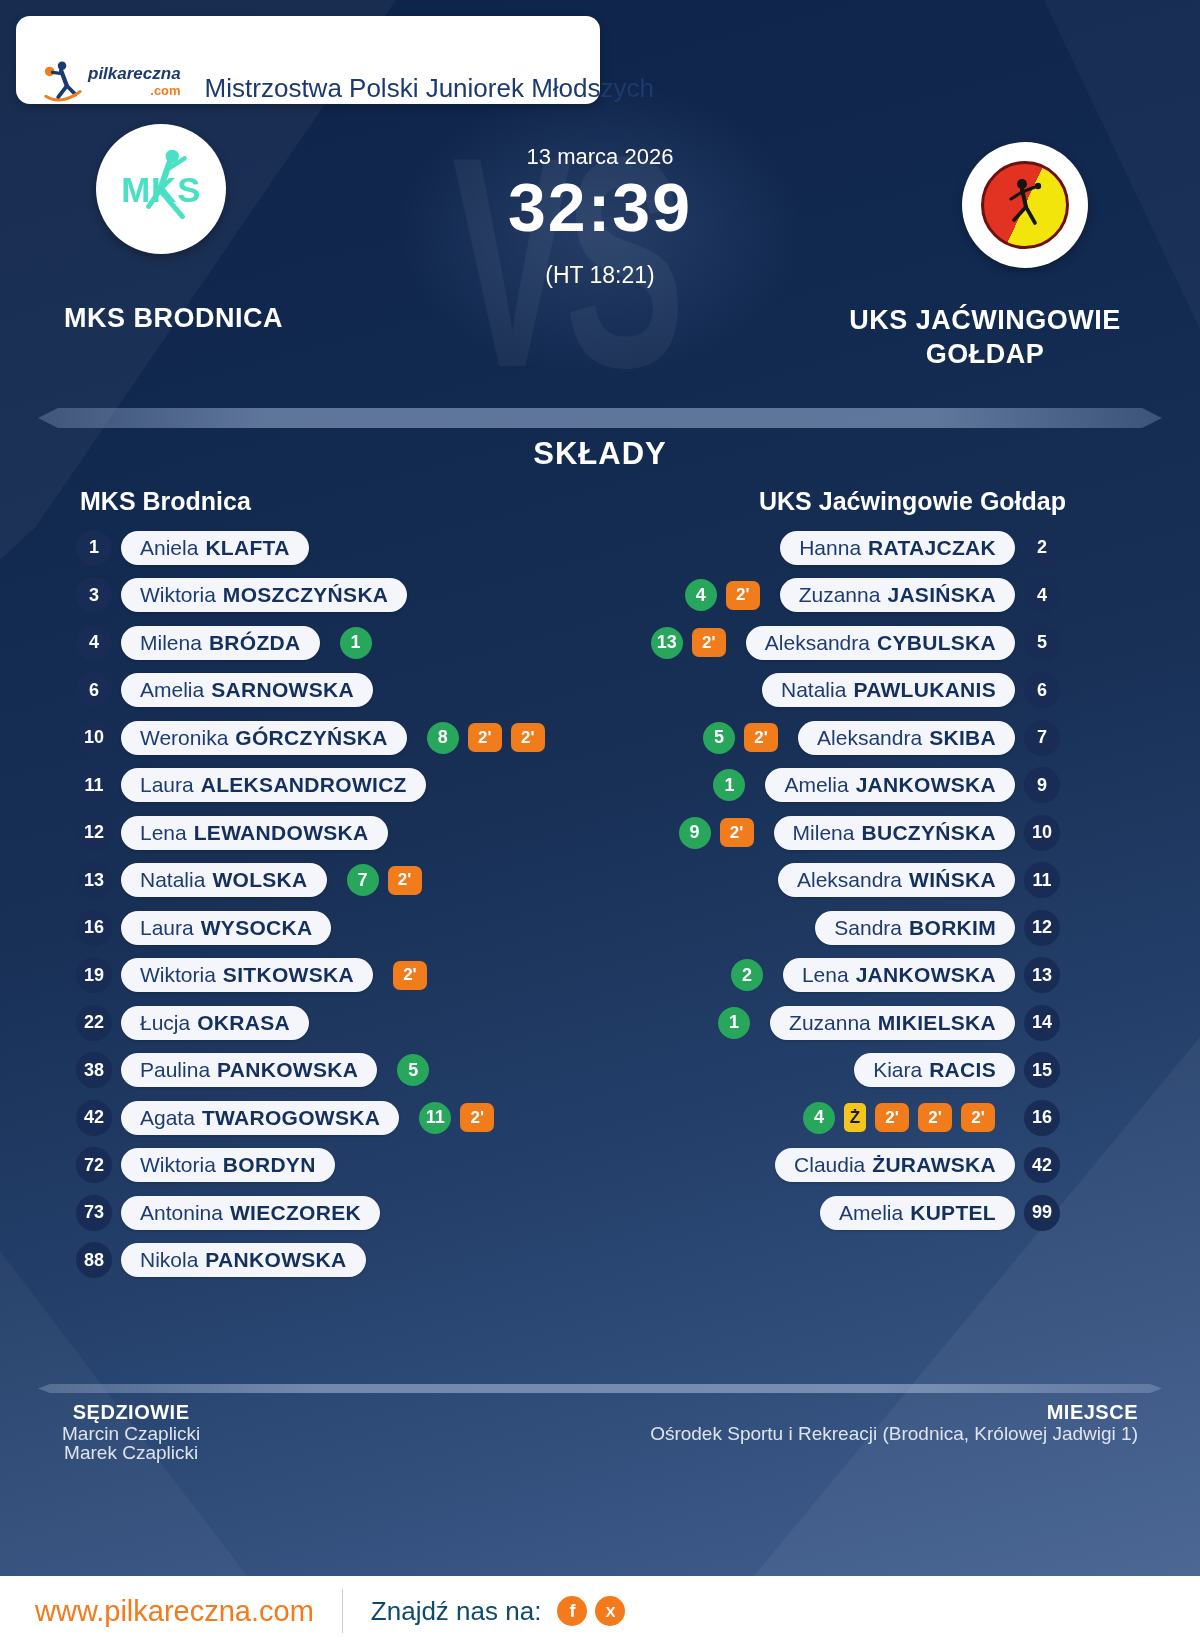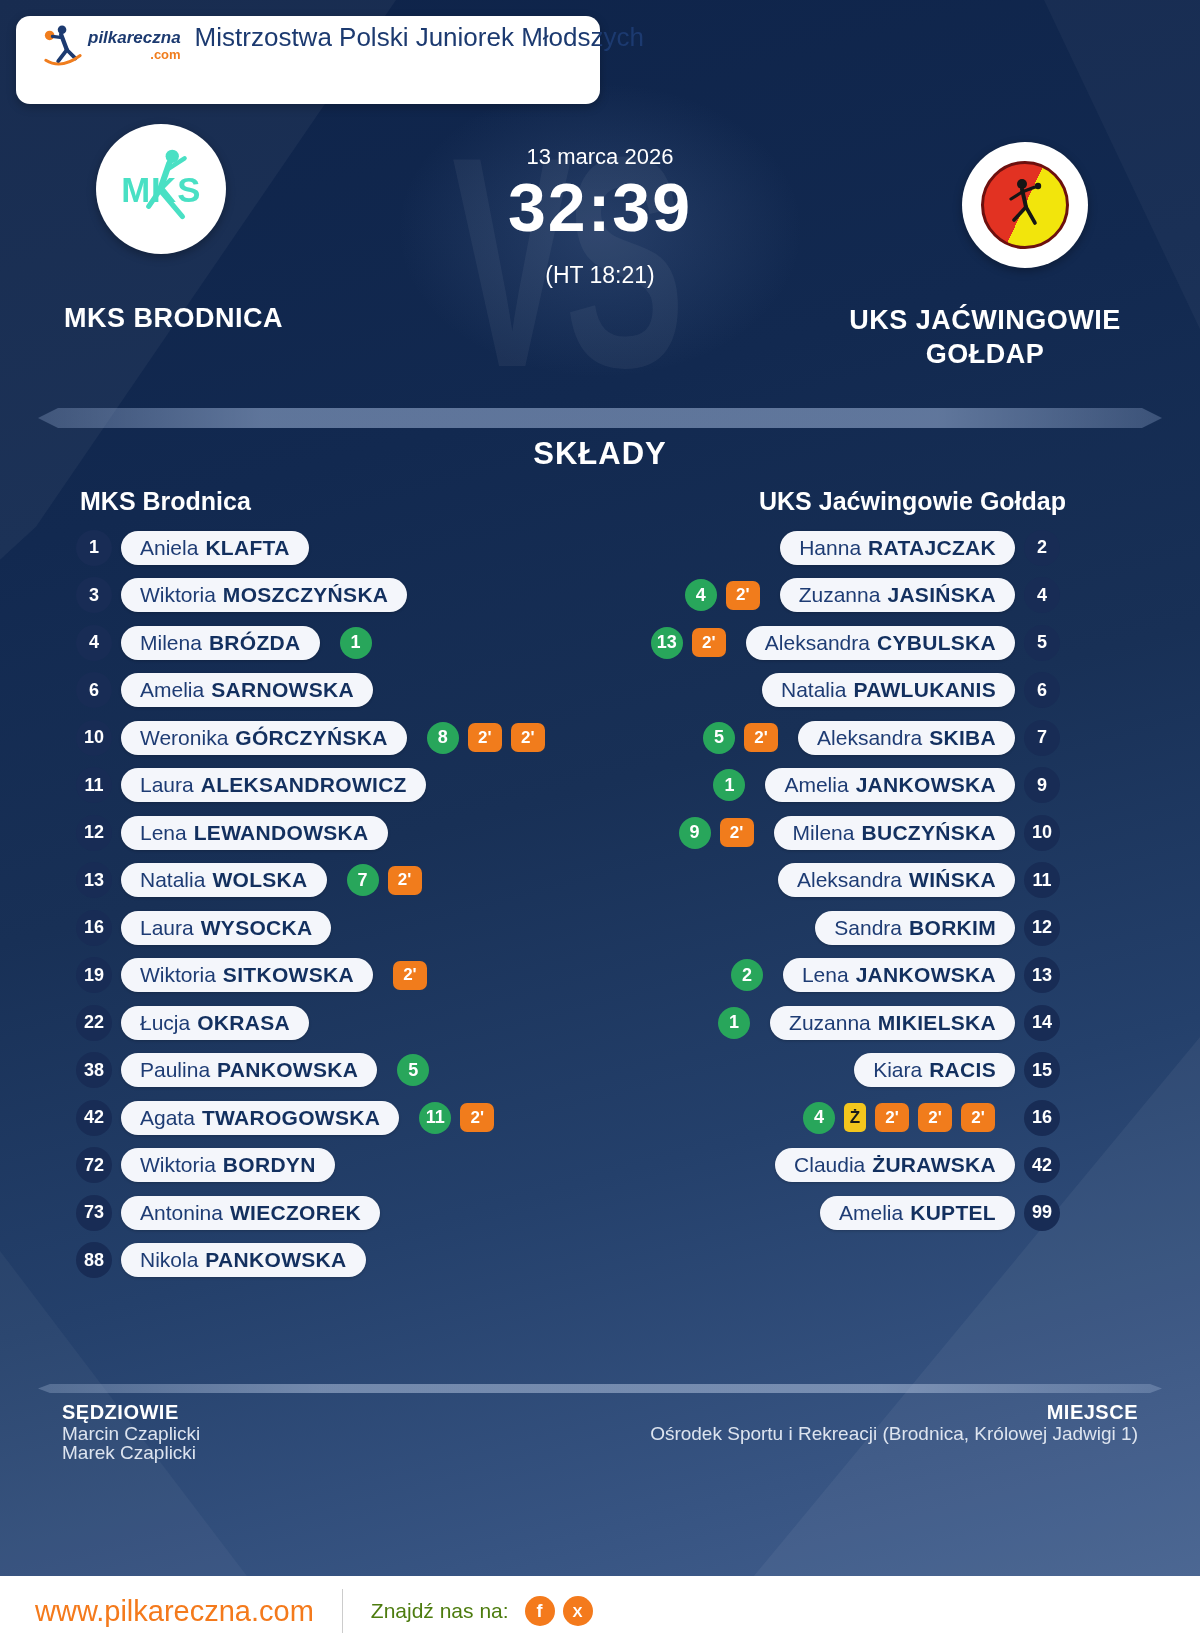--- a/index.html
+++ b/index.html
@@ -19,21 +19,21 @@
     background:rgba(255,255,255,0.05);
     clip-path:polygon(100% 63%,100% 100%,58% 100%);}
   .deco .p4{position:absolute;left:0;top:0;width:100%;height:100%;
     background:rgba(255,255,255,0.04);
     clip-path:polygon(0 76%,25% 100%,0 100%);}
   .score-glow{position:absolute;left:380px;top:70px;width:440px;height:320px;
     background:radial-gradient(ellipse at center,rgba(115,145,195,0.22) 0%,rgba(115,145,195,0) 65%);}
 
   
   .header-card{position:absolute;left:16px;top:16px;width:584px;height:88px;background:#ffffff;
-    border-radius:14px;display:flex;align-items:flex-start;padding:6px 20px 0 26px;box-sizing:border-box;gap:14px;
+    border-radius:14px;display:flex;align-items:flex-end;padding:12px 20px 0 26px;box-sizing:border-box;gap:24px;
     box-shadow:0 3px 10px rgba(0,0,0,0.25);}
   .brand{display:flex;align-items:center;gap:4px;flex:none;}
   .brand-text{display:flex;flex-direction:column;align-items:flex-end;line-height:1;}
   .brand-name{font-size:17px;font-weight:bold;font-style:italic;color:#1c3a70;}
   .brand-tld{font-size:13px;font-weight:bold;color:#f07d1e;margin-top:2px;}
   .tournament-title{font-size:26px;color:#1c3a70;white-space:nowrap;}
 
   
   .vs{position:absolute;left:452px;top:112px;font-size:300px;font-weight:bold;line-height:1;
     color:rgba(255,255,255,0.05);letter-spacing:-12px;transform:scaleX(0.60);transform-origin:left top;}
@@ -89,31 +89,31 @@
 
   .badges{display:flex;gap:9px;align-items:center;flex:none;}
   .prow.left .badges{margin-left:20px;}
   .prow.right .badges{margin-right:20px;}
   .badge{display:flex;align-items:center;justify-content:center;font-weight:bold;color:#fff;flex:none;}
   .badge.goal{width:32px;height:32px;border-radius:50%;background:#28a65b;font-size:18px;}
   .badge.twomin{width:34px;height:29px;border-radius:7px;background:#f17c1c;font-size:17px;}
   .badge.yellow{width:22px;height:29px;border-radius:5px;background:#f3c61d;color:#1a1a1a;font-size:17px;}
 
   
-  .refs{position:absolute;left:62px;top:1401px;color:#fff;}
+  .refs{position:absolute;left:62px;top:1401px;color:#fff;text-align:center;}
   .venue{position:absolute;right:62px;top:1401px;color:#fff;text-align:right;}
   .f-label{font-size:20px;font-weight:bold;letter-spacing:0.5px;}
   .f-line{font-size:19px;color:#dde4ef;line-height:1;}
 
   
   .bottom-bar{position:absolute;left:0;right:0;bottom:0;height:70px;background:#ffffff;
     display:flex;align-items:center;padding-left:35px;box-sizing:border-box;}
   .website{color:#f47a1c;font-size:29px;text-decoration:none;}
   .vdiv{width:1px;height:44px;background:#cccccc;margin:0 28px;}
-  .findus{color:#4d7c0f;font-size:21px;margin-right:16px;}
+  .findus{color:#0c4a6e;font-size:26px;margin-right:16px;}
   .social{display:flex;gap:8px;}
   .soc{width:30px;height:30px;border-radius:50%;background:#f47a1c;color:#fff;display:flex;
     align-items:center;justify-content:center;font-weight:bold;}
   .soc.f{font-size:18px;}
   .soc.x{font-size:15px;}
 </style>
 </head>
 <body>
 
 <div class="page">

